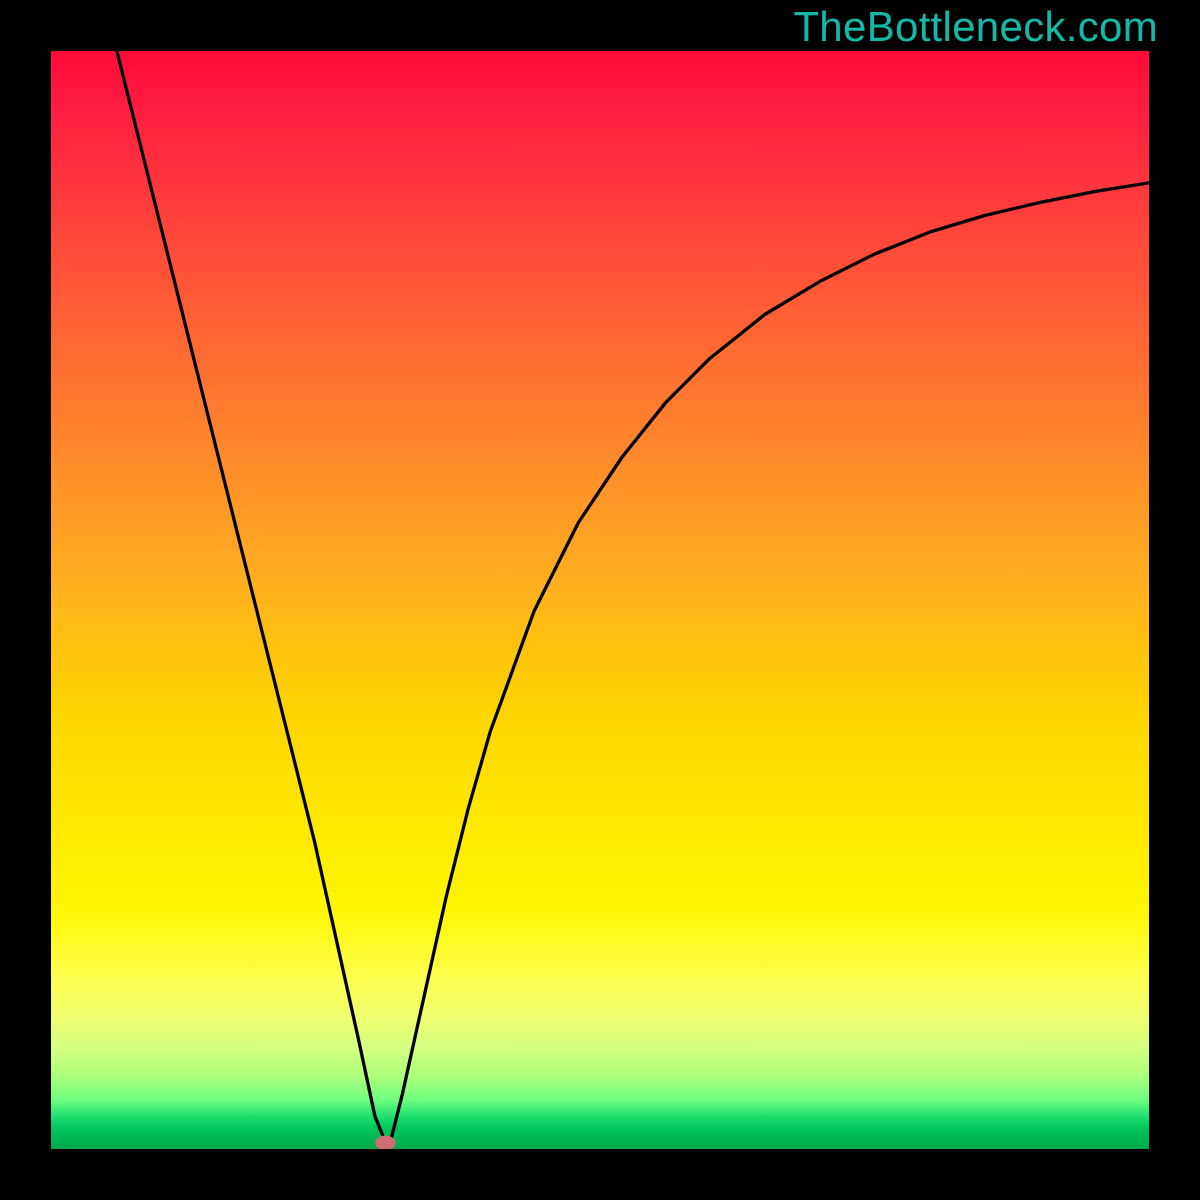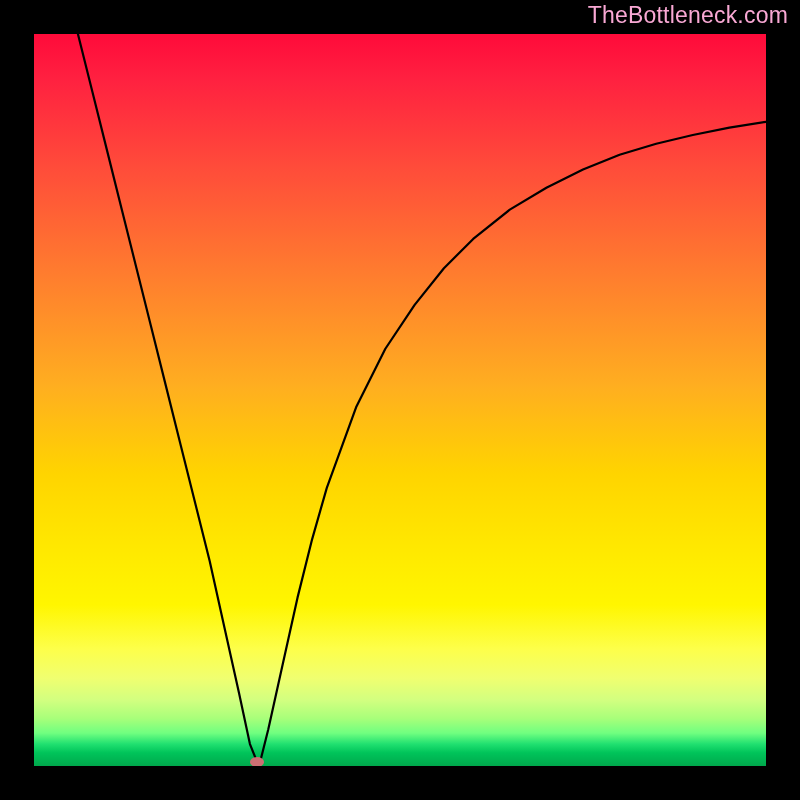--- a/index.html
+++ b/index.html
@@ -13,23 +13,23 @@
   }
   .frame {
     position: relative;
     width: 800px;
     height: 800px;
     background: #000;
   }
   .watermark {
     position: absolute;
     top: 2px;
-    right: 12px;
-    color: #f9a8d4;
-    font-size: 23px;
+    right: 28px;
+    color: #14b8a6;
+    font-size: 28px;
     font-weight: 400;
     letter-spacing: 0.2px;
     z-index: 3;
     user-select: none;
   }
   .plot-area {
     position: absolute;
     left: 34px;
     top: 34px;
     width: 732px;

